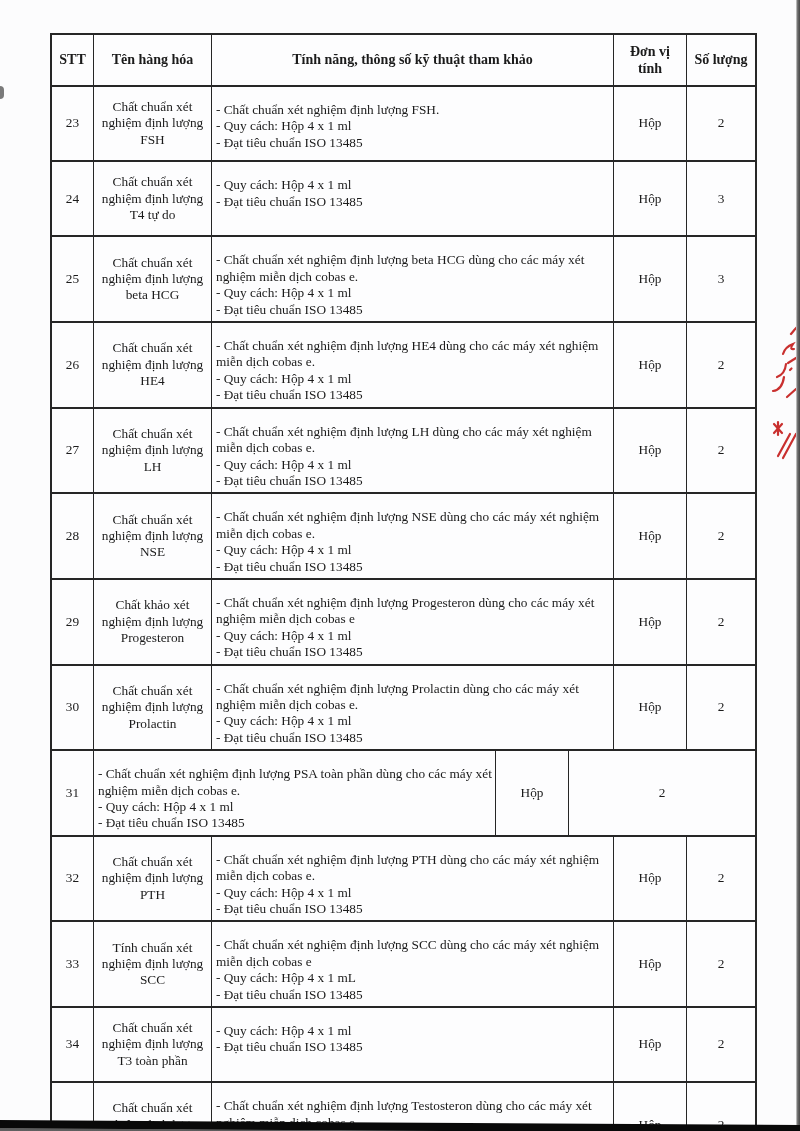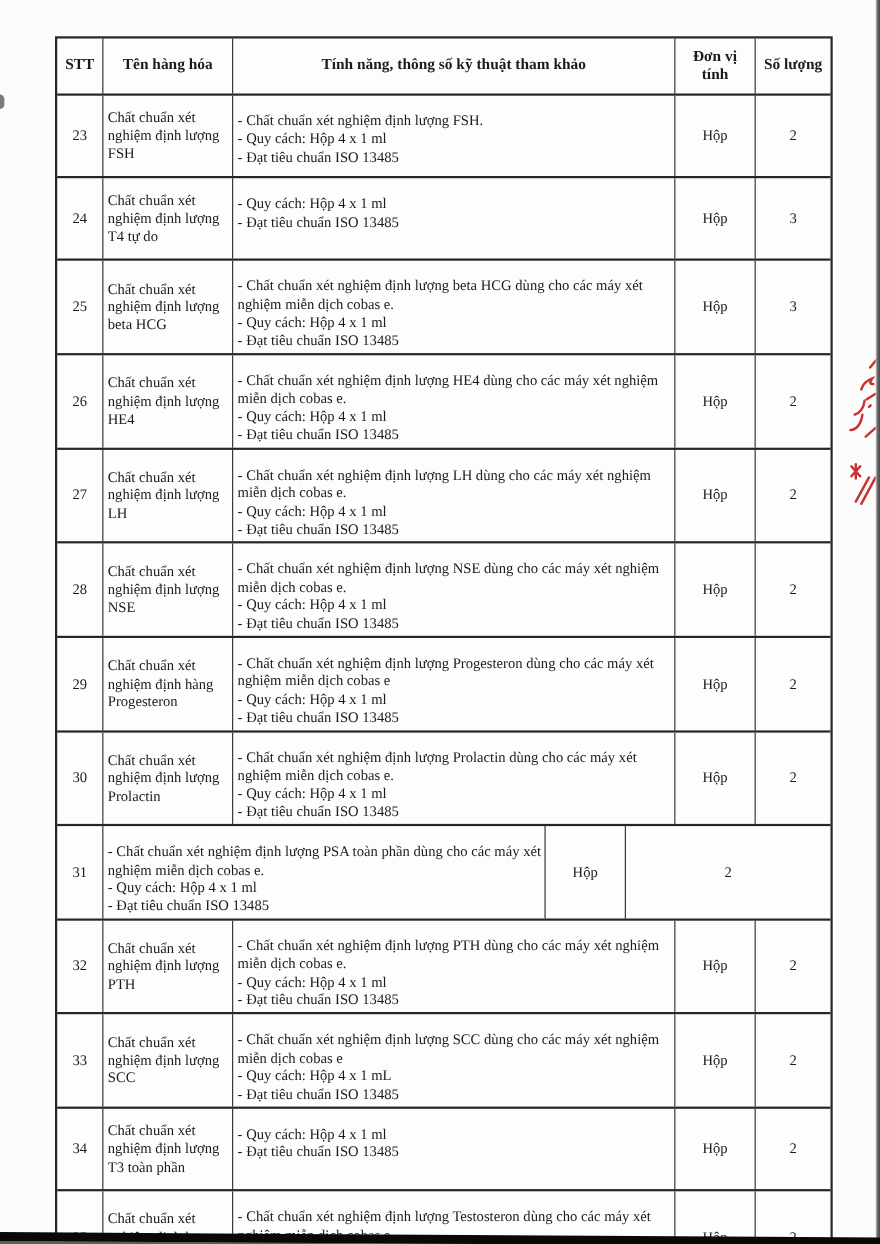--- a/index.html
+++ b/index.html
@@ -19,21 +19,21 @@
   }
   .tr { display:flex; border-bottom:2px solid #262626; }
   .tr:last-child { border-bottom:none; }
   .td {
     box-sizing:border-box;
     border-right:1.6px solid #262626;
     font-size:13.3px; line-height:16.4px;
   }
   .td:last-child { border-right:none; }
   .c-stt  { flex:0 0 42px;  display:flex; align-items:center; justify-content:center; }
-  .c-name { flex:0 0 118px; display:flex; align-items:center; justify-content:center; padding:12px 4px; }
+  .c-name { flex:0 0 118px; display:flex; align-items:center; justify-content:center; text-align:center; padding:12px 4px; }
   .c-spec { flex:0 0 402px; padding:15px 3px 3px 4px; }
   .c-unit { flex:0 0 73px;  display:flex; align-items:center; justify-content:center; }
   .c-qty  { flex:1;         display:flex; align-items:center; justify-content:center; }
   .header-row .td {
     font-weight:bold; font-size:14px; line-height:17.5px;
     display:flex; align-items:center; justify-content:center; text-align:center;
     min-height:50px; padding:2px 4px;
   }
   .data-row { min-height:51px; }
   .spec-line { white-space:normal; }
@@ -133,21 +133,21 @@
         <div class="spec-line">- Chất chuẩn xét nghiệm định lượng NSE dùng cho các máy xét nghiệm miễn dịch cobas e.</div>
         <div class="spec-line">- Quy cách: Hộp 4 x 1 ml</div>
         <div class="spec-line">- Đạt tiêu chuẩn ISO 13485</div>
       </div>
       <div class="td c-unit">Hộp</div>
       <div class="td c-qty">2</div>
     </div>
 
     <div class="tr data-row">
       <div class="td c-stt">29</div>
-      <div class="td c-name">Chất chuẩn xét nghiệm định hàng Progesteron</div>
+      <div class="td c-name">Chất khảo xét nghiệm định lượng Progesteron</div>
       <div class="td c-spec">
         <div class="spec-line">- Chất chuẩn xét nghiệm định lượng Progesteron dùng cho các máy xét nghiệm miễn dịch cobas e</div>
         <div class="spec-line">- Quy cách: Hộp 4 x 1 ml</div>
         <div class="spec-line">- Đạt tiêu chuẩn ISO 13485</div>
       </div>
       <div class="td c-unit">Hộp</div>
       <div class="td c-qty">2</div>
     </div>
 
     <div class="tr data-row">
@@ -180,21 +180,21 @@
         <div class="spec-line">- Chất chuẩn xét nghiệm định lượng PTH dùng cho các máy xét nghiệm miễn dịch cobas e.</div>
         <div class="spec-line">- Quy cách: Hộp 4 x 1 ml</div>
         <div class="spec-line">- Đạt tiêu chuẩn ISO 13485</div>
       </div>
       <div class="td c-unit">Hộp</div>
       <div class="td c-qty">2</div>
     </div>
 
     <div class="tr data-row">
       <div class="td c-stt">33</div>
-      <div class="td c-name">Chất chuẩn xét nghiệm định lượng SCC</div>
+      <div class="td c-name">Tính chuẩn xét nghiệm định lượng SCC</div>
       <div class="td c-spec">
         <div class="spec-line">- Chất chuẩn xét nghiệm định lượng SCC dùng cho các máy xét nghiệm miễn dịch cobas e</div>
         <div class="spec-line">- Quy cách: Hộp 4 x 1 mL</div>
         <div class="spec-line">- Đạt tiêu chuẩn ISO 13485</div>
       </div>
       <div class="td c-unit">Hộp</div>
       <div class="td c-qty">2</div>
     </div>
 
     <div class="tr data-row">

